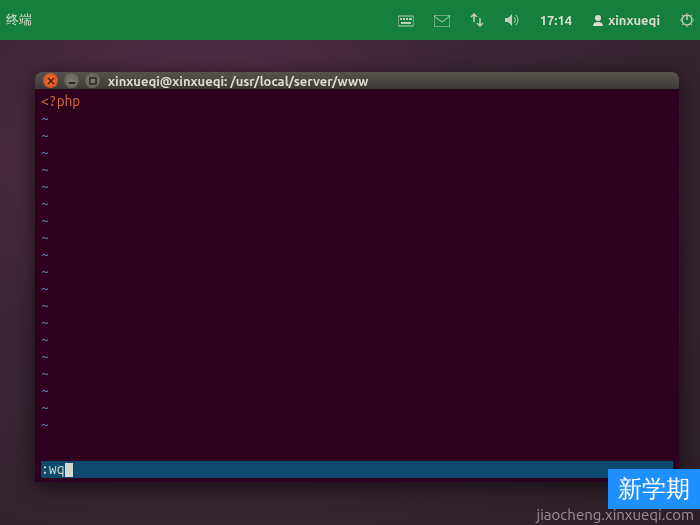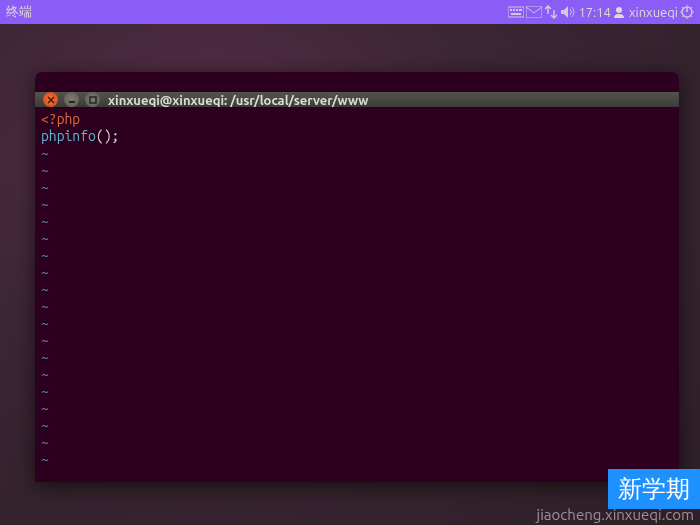--- a/index.html
+++ b/index.html
@@ -6,31 +6,31 @@
     body {
       width: 700px;
       height: 525px;
       font-family: "Ubuntu", "DejaVu Sans", sans-serif;
       background: radial-gradient(ellipse at 30% 30%, #5a2e4a 0%, #3d2635 40%, #2d1f27 100%);
       overflow: hidden;
       position: relative;
     }
     
     .top-panel {
-      height: 24px;
-      background: #8b5cf6;
+      height: 40px;
+      background: #15803d;
       color: #dfdbd2;
       display: flex;
       align-items: center;
       font-size: 13px;
       padding: 0 6px;
       justify-content: space-between;
     }
     .panel-left { display: flex; align-items: center; gap: 4px; }
-    .panel-right { display: flex; align-items: center; gap: 2px; }
+    .panel-right { display: flex; align-items: flex-end; gap: 20px; font-weight: bold; }
     .panel-icon { display: inline-flex; align-items: center; justify-content: center; opacity: 0.85; }
     .panel-icon svg { fill: #dfdbd2; }
     .user-item { display: flex; align-items: center; gap: 4px; }
     
     .terminal-window {
       position: absolute;
       left: 35px;
       top: 72px;
       width: 644px;
       height: 410px;
@@ -44,21 +44,20 @@
     .titlebar {
       height: 27px;
       background: linear-gradient(#54534d, #3c3b37);
       display: flex;
       align-items: center;
       padding: 0 8px;
       gap: 8px;
       color: #dfdbd2;
       font-size: 13px;
       font-weight: bold;
-      margin-top: 20px;
     }
     .win-buttons { display: flex; gap: 6px; }
     .win-btn {
       width: 15px; height: 15px; border-radius: 50%;
       display: flex; align-items: center; justify-content: center;
       font-size: 10px; color: #3a3531;
     }
     .btn-close { background: radial-gradient(#f07746, #d4410e); }
     .btn-min { background: radial-gradient(#7f7b73, #5e5a52); }
     .btn-max { background: radial-gradient(#7f7b73, #5e5a52); }
@@ -180,21 +179,20 @@
         <svg width="8" height="8" viewBox="0 0 8 8">
             <rect x="1" y="1" width="6" height="6" fill="none" stroke="#2a2723" stroke-width="1.5"></rect>
           </svg>
       </div>
     </div>
     <span>xinxueqi@xinxueqi: /usr/local/server/www</span>
   </div>
   <div class="terminal-body">
     <div class="code-area">
       <div class="line-orange">&lt;?php</div>
-      <div><span class="line-func">phpinfo</span><span class="line-punct">();</span></div>
       <div class="tilde">~</div>
       <div class="tilde">~</div>
       <div class="tilde">~</div>
       <div class="tilde">~</div>
       <div class="tilde">~</div>
       <div class="tilde">~</div>
       <div class="tilde">~</div>
       <div class="tilde">~</div>
       <div class="tilde">~</div>
       <div class="tilde">~</div>

